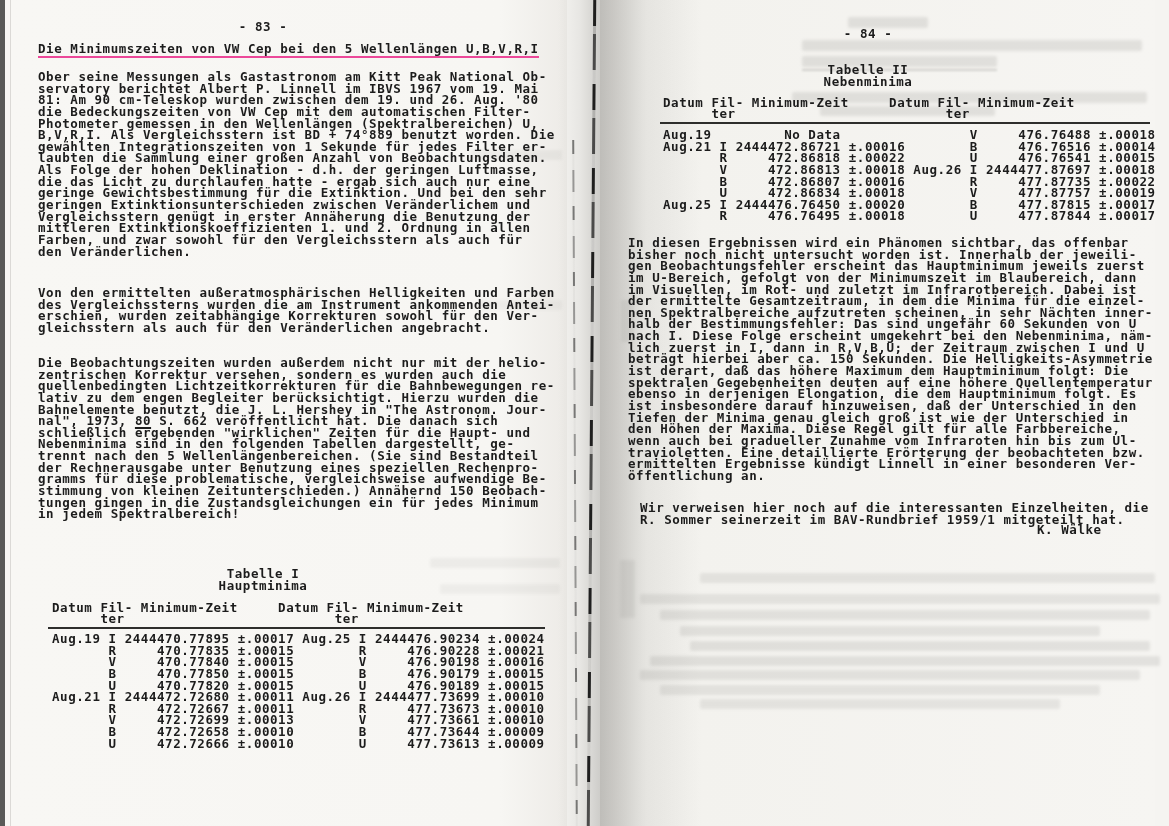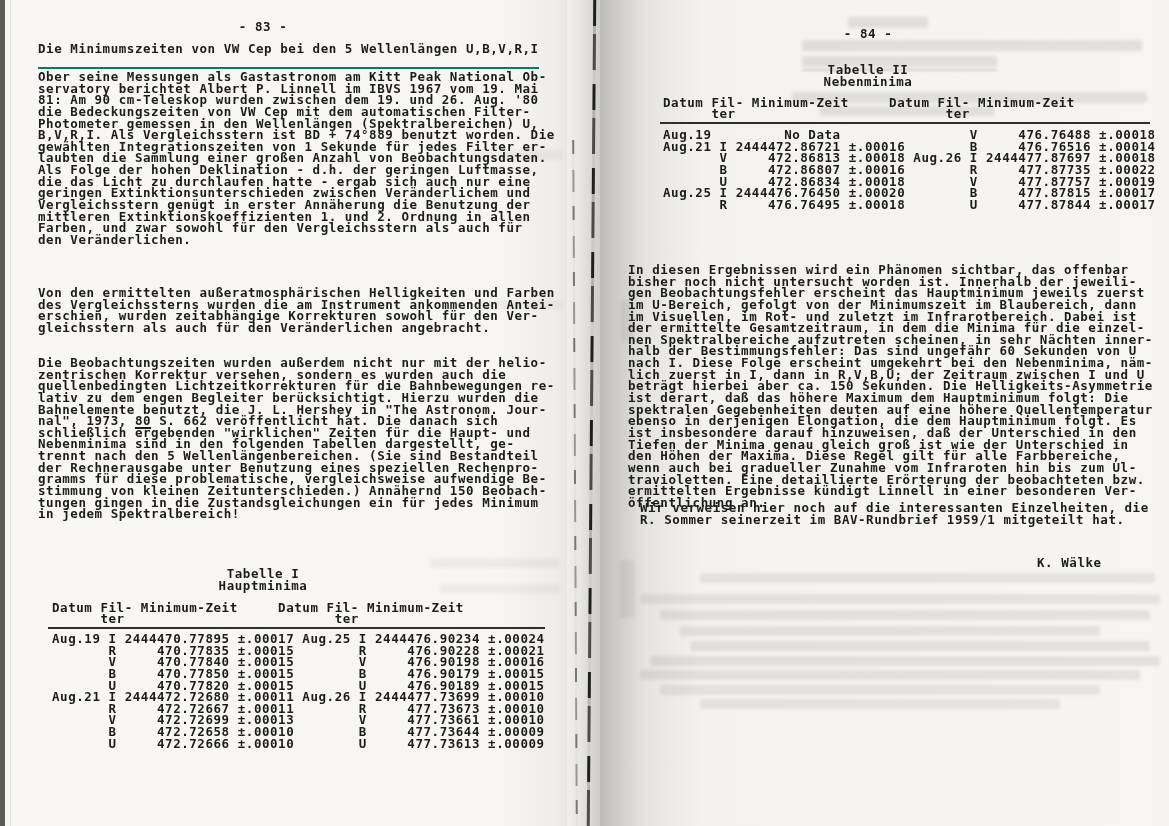--- a/index.html
+++ b/index.html
@@ -13,21 +13,21 @@
     background:linear-gradient(90deg,#f8f7f4 0%,#f7f6f3 88%,#edebe7 100%);}
   .paper-right{left:600px;top:0;width:555px;height:826px;
     background:linear-gradient(90deg,#dedcd8 0%,#ecebe7 7%,#f3f2ee 18%,#f6f5f2 100%);}
   .txt{
     font-size:12.5px;font-weight:bold;letter-spacing:0.55px;color:#1c1c1c;
     line-height:11.65px;
   }
   .tl{height:11.65px;white-space:pre;}
   .hdr{white-space:pre;}
   .center{text-align:center;}
-  .title-underline{display:inline-block;border-bottom:2px solid #0f766e;padding-bottom:12px;}
+  .title-underline{display:inline-block;border-bottom:2px solid #ec4899;padding-bottom:1px;}
   .u{text-decoration:underline;text-underline-offset:2px;text-decoration-thickness:1.5px;text-align:center;}
   .rule{background:#2e2e2c;height:2px;}
   .ghost{position:absolute;background:#84837f;opacity:0.18;filter:blur(1.4px);border-radius:2px;}
   .ghost-dark{position:absolute;background:#5c5b58;opacity:0.30;filter:blur(0.8px);}
   .bind1{left:590px;top:0;width:3px;height:826px;transform:rotate(0.45deg);filter:blur(0.35px);
     background:repeating-linear-gradient(180deg,
       rgba(15,15,15,0.92) 0 26px, rgba(15,15,15,0.18) 26px 34px,
       rgba(15,15,15,0.70) 34px 70px, rgba(15,15,15,0.06) 70px 84px);}
   .bind2{left:574px;top:140px;width:2px;height:686px;transform:rotate(-0.3deg);filter:blur(0.4px);
     background:repeating-linear-gradient(180deg,
@@ -89,20 +89,21 @@
     <div class="tl">Ober seine Messungen als Gastastronom am Kitt Peak National Ob-</div>
     <div class="tl">servatory berichtet Albert P. Linnell im IBVS 1967 vom 19. Mai</div>
     <div class="tl">81: Am 90 cm-Teleskop wurden zwischen dem 19. und 26. Aug. '80</div>
     <div class="tl">die Bedeckungszeiten von VW Cep mit dem automatischen Filter-</div>
     <div class="tl">Photometer gemessen in den Wellenlängen (Spektralbereichen) U,</div>
     <div class="tl">B,V,R,I. Als Vergleichsstern ist BD + 74°889 benutzt worden. Die</div>
     <div class="tl">gewählten Integrationszeiten von 1 Sekunde für jedes Filter er-</div>
     <div class="tl">laubten die Sammlung einer großen Anzahl von Beobachtungsdaten.</div>
     <div class="tl">Als Folge der hohen Deklination - d.h. der geringen Luftmasse,</div>
     <div class="tl">die das Licht zu durchlaufen hatte - ergab sich auch nur eine</div>
+    <div class="tl">geringe Gewichtsbestimmung für die Extinktion. Und bei den sehr</div>
     <div class="tl">geringen Extinktionsunterschieden zwischen Veränderlichem und</div>
     <div class="tl">Vergleichsstern genügt in erster Annäherung die Benutzung der</div>
     <div class="tl">mittleren Extinktionskoeffizienten 1. und 2. Ordnung in allen</div>
     <div class="tl">Farben, und zwar sowohl für den Vergleichsstern als auch für</div>
     <div class="tl">den Veränderlichen.</div>
   </div>
 
 <div class="abs txt" style="left:38px;top:287px;width:530px;">
     <div class="tl">Von den ermittelten außeratmosphärischen Helligkeiten und Farben</div>
     <div class="tl">des Vergleichssterns wurden die am Instrument ankommenden Antei-</div>
@@ -152,28 +153,29 @@
 <div class="abs txt center" style="left:628px;top:64px;width:480px;">Tabelle II</div>
 <div class="abs txt center" style="left:628px;top:76px;width:480px;">Nebenminima</div>
 
 <div class="abs txt hdr" style="left:663px;top:97px;">Datum Fil- Minimum-Zeit     Datum Fil- Minimum-Zeit</div>
 <div class="abs txt hdr" style="left:663px;top:108px;">      ter                          ter</div>
 <div class="abs rule" style="left:660px;top:122px;width:490px;"></div>
 
 <div class="abs txt" style="left:663px;top:129px;">
     <div class="tl">Aug.19         No Data                V     476.76488 ±.00018</div>
     <div class="tl">Aug.21 I 2444472.86721 ±.00016        B     476.76516 ±.00014</div>
+    <div class="tl">       R     472.86818 ±.00022        U     476.76541 ±.00015</div>
     <div class="tl">       V     472.86813 ±.00018 Aug.26 I 2444477.87697 ±.00018</div>
     <div class="tl">       B     472.86807 ±.00016        R     477.87735 ±.00022</div>
     <div class="tl">       U     472.86834 ±.00018        V     477.87757 ±.00019</div>
     <div class="tl">Aug.25 I 2444476.76450 ±.00020        B     477.87815 ±.00017</div>
     <div class="tl">       R     476.76495 ±.00018        U     477.87844 ±.00017</div>
   </div>
 
-<div class="abs txt" style="left:628px;top:237px;width:535px;margin-top:27px;">
+<div class="abs txt" style="left:628px;top:237px;width:535px;">
     <div class="tl">In diesen Ergebnissen wird ein Phänomen sichtbar, das offenbar</div>
     <div class="tl">bisher noch nicht untersucht worden ist. Innerhalb der jeweili-</div>
     <div class="tl">gen Beobachtungsfehler erscheint das Hauptminimum jeweils zuerst</div>
     <div class="tl">im U-Bereich, gefolgt von der Minimumszeit im Blaubereich, dann</div>
     <div class="tl">im Visuellen, im Rot- und zuletzt im Infrarotbereich. Dabei ist</div>
     <div class="tl">der ermittelte Gesamtzeitraum, in dem die Minima für die einzel-</div>
     <div class="tl">nen Spektralbereiche aufzutreten scheinen, in sehr Nächten inner-</div>
     <div class="tl">halb der Bestimmungsfehler: Das sind ungefähr 60 Sekunden von U</div>
     <div class="tl">nach I. Diese Folge erscheint umgekehrt bei den Nebenminima, näm-</div>
     <div class="tl">lich zuerst in I, dann in R,V,B,U; der Zeitraum zwischen I und U</div>
@@ -188,13 +190,13 @@
     <div class="tl">travioletten. Eine detaillierte Erörterung der beobachteten bzw.</div>
     <div class="tl">ermittelten Ergebnisse kündigt Linnell in einer besonderen Ver-</div>
     <div class="tl">öffentlichung an.</div>
   </div>
 
 <div class="abs txt" style="left:628px;top:502px;width:535px;margin-left:12px;">
     <div class="tl">Wir verweisen hier noch auf die interessanten Einzelheiten, die</div>
     <div class="tl">R. Sommer seinerzeit im BAV-Rundbrief 1959/1 mitgeteilt hat.</div>
   </div>
 
-<div class="abs txt" style="left:1003px;top:557px;padding-left:34px;">K. Wälke</div>
+<div class="abs txt" style="left:1003px;top:524px;padding-left:34px;">K. Wälke</div>
 
 </body></html>

